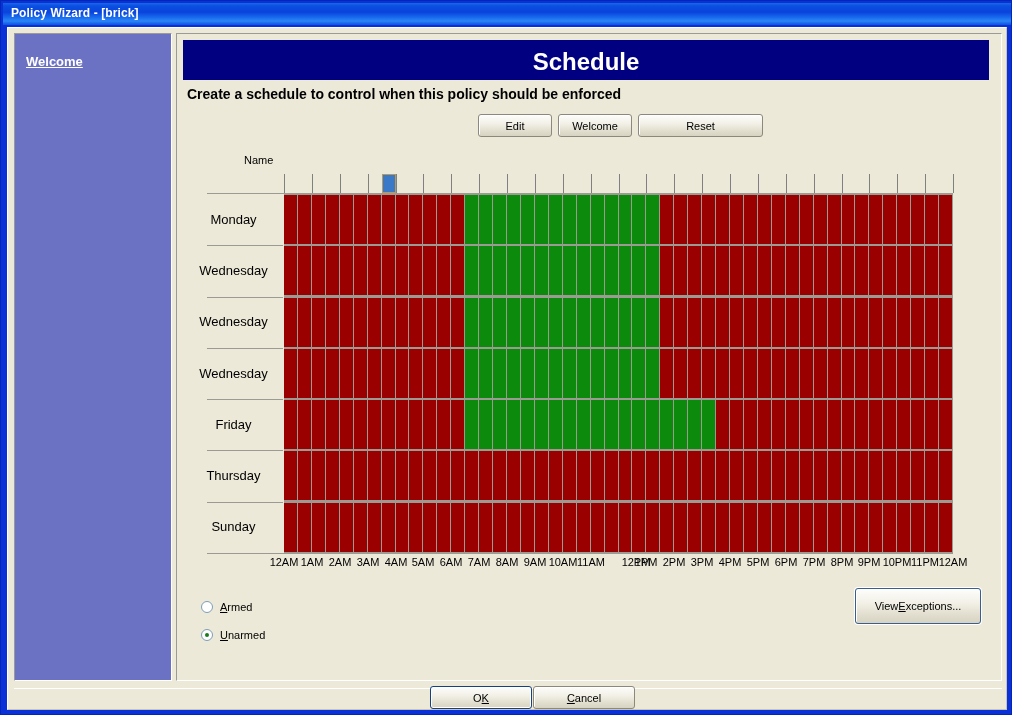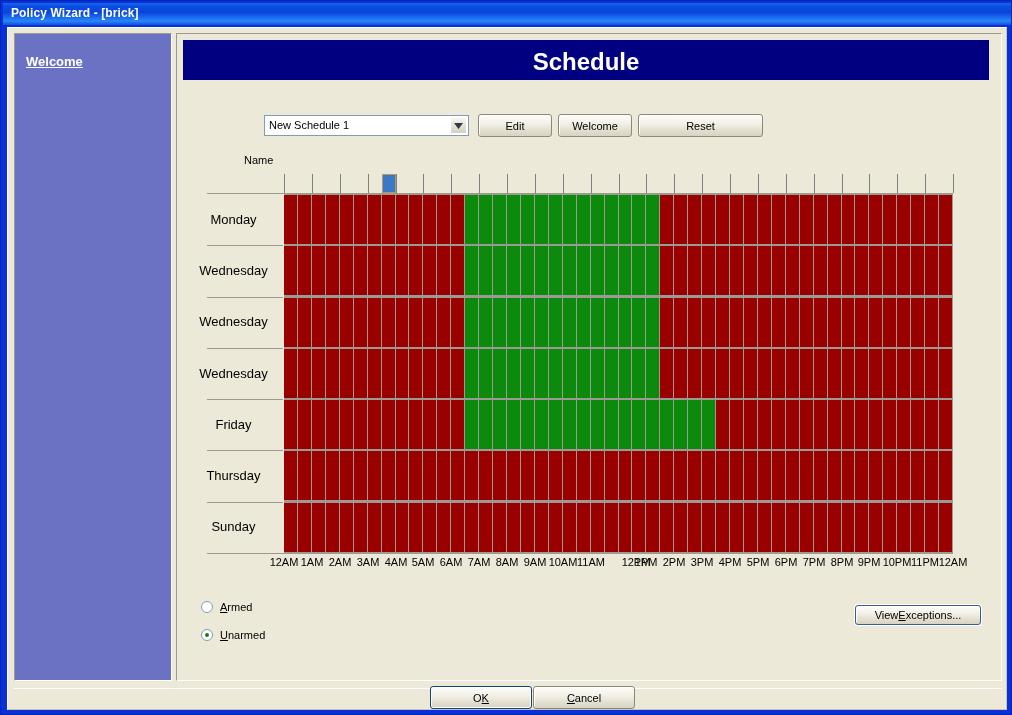--- a/index.html
+++ b/index.html
@@ -359,23 +359,23 @@
     font-size: 11px;
     color: #000000;
     white-space: nowrap;
     cursor: pointer;
   }
   .accel { text-decoration: underline; }
 
   #btn-view-exceptions {
     position: absolute;
     left: 678px;
-    top: 571px;
+    top: 554px;
     width: 126px;
-    height: 20px;
+    height: 36px;
     border: 1px solid #3a5f8f;
     box-shadow: inset 1px 1px 0 #ffffff, 0 0 0 1px #ffffff;
     justify-content: center;
   }
 
   
   #footer-sep {
     position: absolute;
     left: 6px;
     top: 660px;
@@ -423,29 +423,22 @@
     <div id="sidebar">
       <div id="sidebar-welcome">Welcome</div>
     </div>
 
     <div id="content" class="dotted-bg">
 
       <div id="page-banner">
         <div id="page-banner-title">Schedule</div>
       </div>
 
-
-      <div id="schedule-select">
-        <div id="schedule-select-value">New Schedule 1</div>
-        <div id="schedule-select-arrow">
-          <svg width="9" height="6" viewBox="0 0 9 6">
-              <path d="M0 0 L9 0 L4.5 6 Z" fill="#30394a"></path>
-            </svg>
-        </div>
-      </div>
+      <div id="page-subtitle">Create a schedule to control when this policy should be enforced</div>
+
       <div class="btn" id="btn-edit">Edit</div>
       <div class="btn" id="btn-remove">Welcome</div>
       <div class="btn" id="btn-reset">Reset</div>
 
       <div id="name-label">Name</div>
 
       <div id="grid-area">
         <div id="ruler">
             <div class="ruler-tick" style="left: 0px;"></div>
             <div class="ruler-tick" style="left: 28px;"></div>

